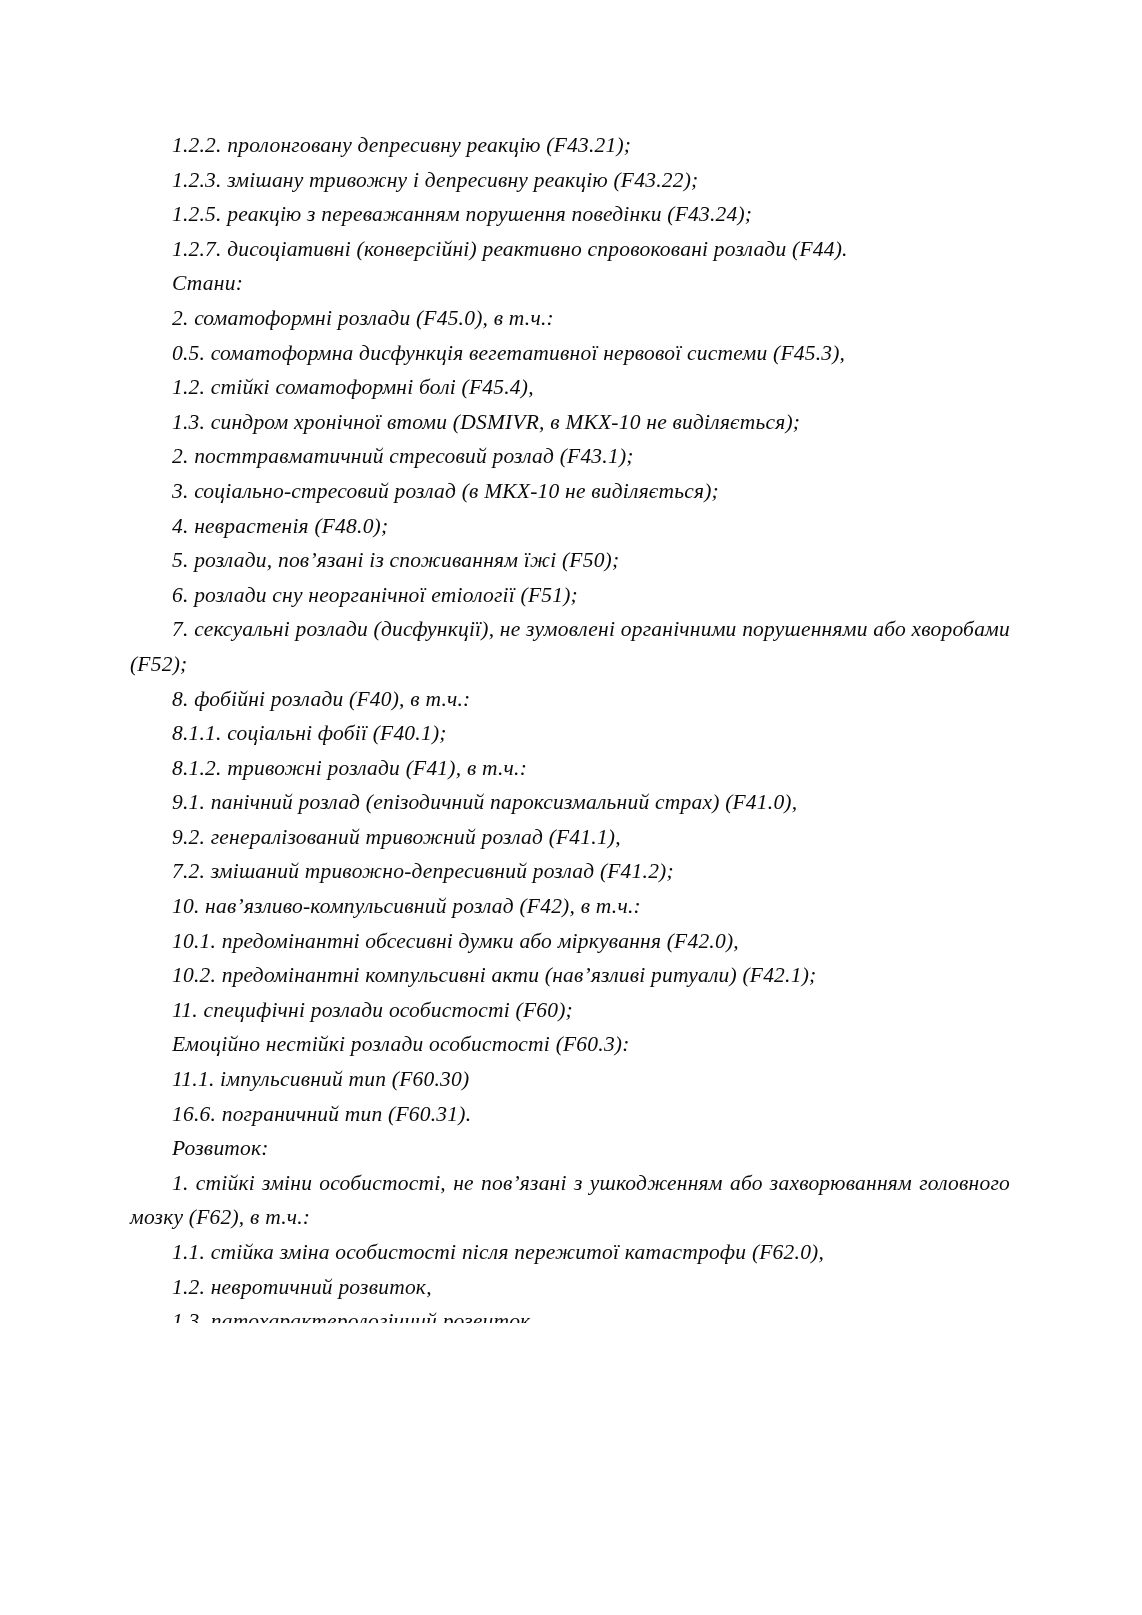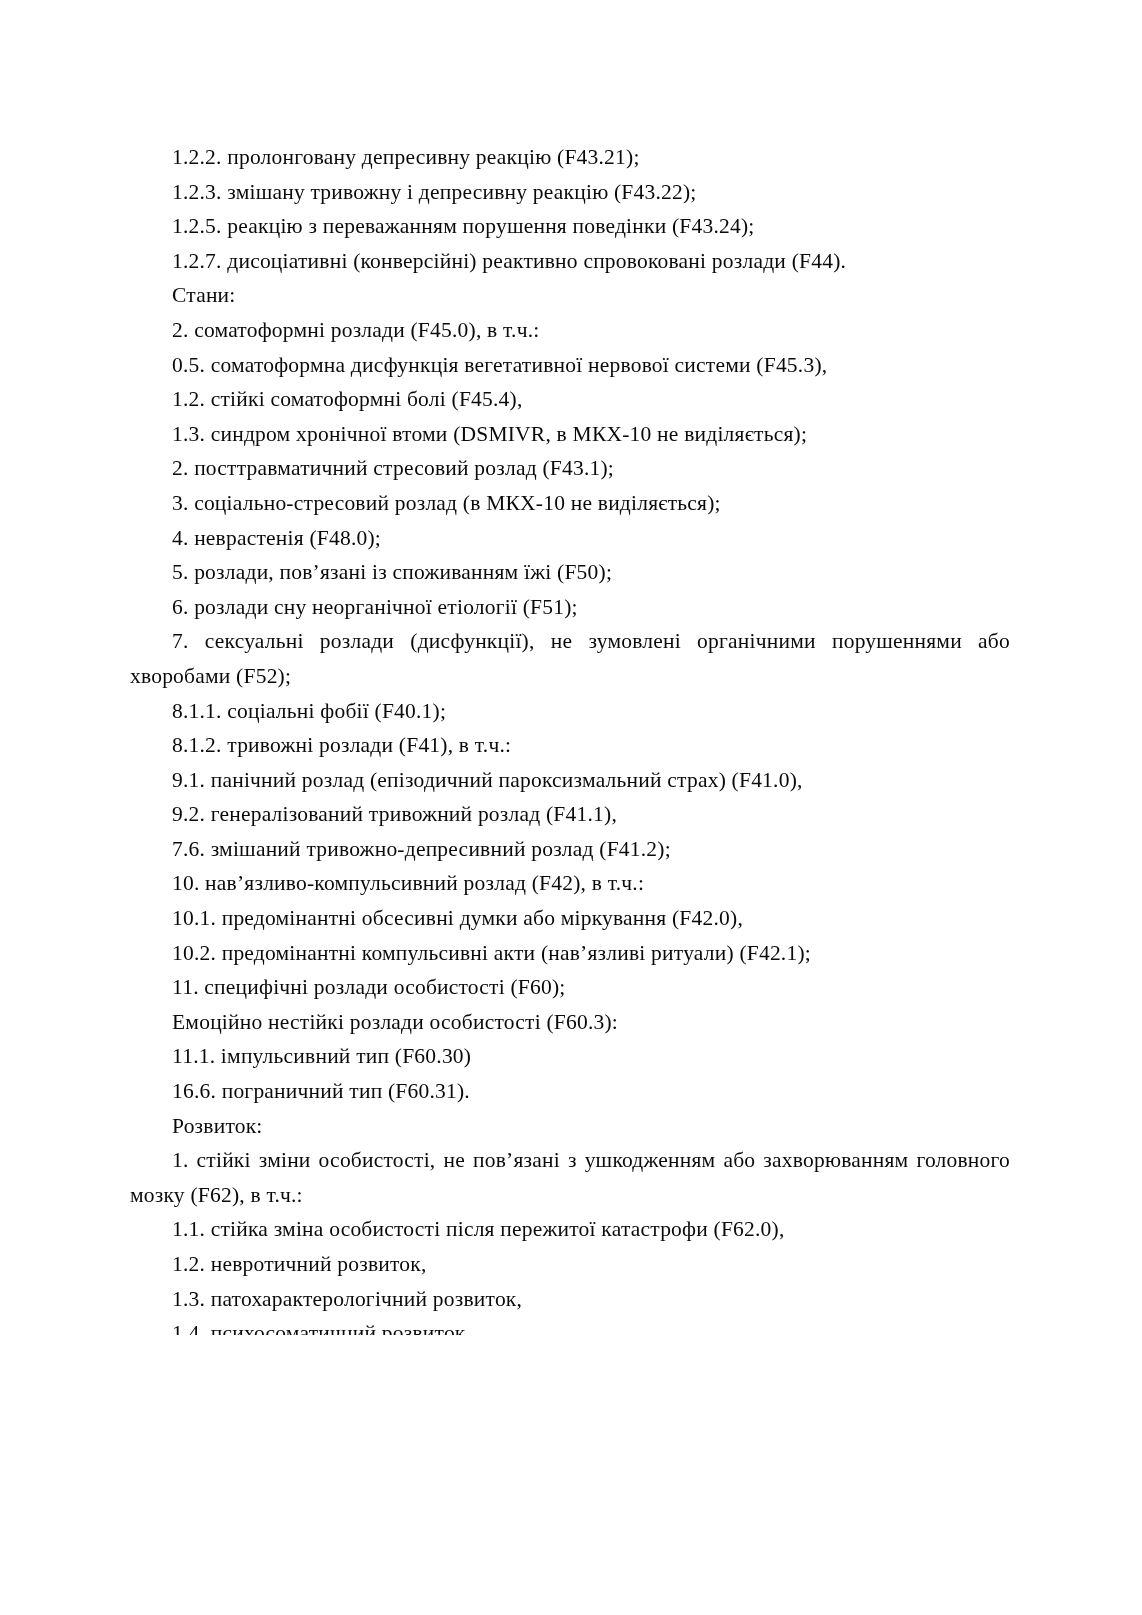--- a/index.html
+++ b/index.html
@@ -6,24 +6,25 @@
   html, body {
     margin: 0;
     padding: 0;
     background: #ffffff;
   }
 
   .page {
     position: relative;
     width: 1142px;
     height: 1319px;
-    margin: 16px auto;
+    margin: 4px auto;
     background: #ffffff;
     box-sizing: border-box;
     overflow: hidden;
+    font-style: italic;
   }
 
   .text-column {
     position: absolute;
     left: 130px;
     top: 124px;
     width: 880px;
   }
 
   .para {
@@ -70,25 +71,26 @@
     <p class="para">2. соматоформні розлади (F45.0), в т.ч.:</p>
     <p class="para">0.5. соматоформна дисфункція вегетативної нервової системи (F45.3),</p>
     <p class="para">1.2. стійкі соматоформні болі (F45.4),</p>
     <p class="para">1.3. синдром хронічної втоми (DSMIVR, в МКХ-10 не виділяється);</p>
     <p class="para">2. посттравматичний стресовий розлад (F43.1);</p>
     <p class="para">3. соціально-стресовий розлад (в МКХ-10 не виділяється);</p>
     <p class="para">4. неврастенія (F48.0);</p>
     <p class="para">5. розлади, пов’язані із споживанням їжі (F50);</p>
     <p class="para">6. розлади сну неорганічної етіології (F51);</p>
     <p class="para justify-full">7. сексуальні розлади (дисфункції), не зумовлені органічними порушеннями або хворобами (F52);</p>
+    <p class="para">8. фобійні розлади (F40), в т.ч.:</p>
     <p class="para">8.1.1. соціальні фобії (F40.1);</p>
     <p class="para">8.1.2. тривожні розлади (F41), в т.ч.:</p>
     <p class="para">9.1. панічний розлад (епізодичний пароксизмальний страх) (F41.0),</p>
     <p class="para">9.2. генералізований тривожний розлад (F41.1),</p>
-    <p class="para">7.6. змішаний тривожно-депресивний розлад (F41.2);</p>
+    <p class="para">7.2. змішаний тривожно-депресивний розлад (F41.2);</p>
     <p class="para">10. нав’язливо-компульсивний розлад (F42), в т.ч.:</p>
     <p class="para">10.1. предомінантні обсесивні думки або міркування (F42.0),</p>
     <p class="para">10.2. предомінантні компульсивні акти (нав’язливі ритуали) (F42.1);</p>
     <p class="para">11. специфічні розлади особистості (F60);</p>
     <p class="para">Емоційно нестійкі розлади особистості (F60.3):</p>
     <p class="para">11.1. імпульсивний тип (F60.30)</p>
     <p class="para">16.6. пограничний тип (F60.31).</p>
     <p class="para">Розвиток:</p>
     <p class="para justify-full">1. стійкі зміни особистості, не пов’язані з ушкодженням або захворюванням головного мозку (F62), в т.ч.:</p>
     <p class="para">1.1. стійка зміна особистості після пережитої катастрофи (F62.0),</p>

